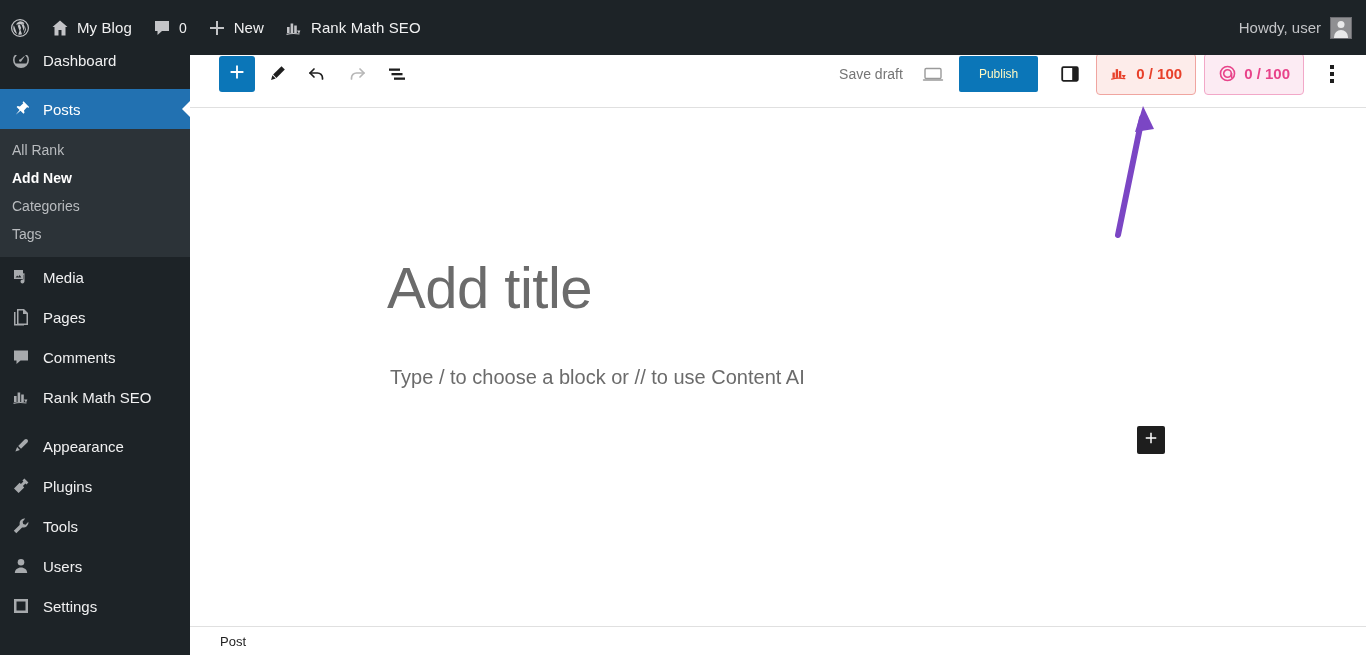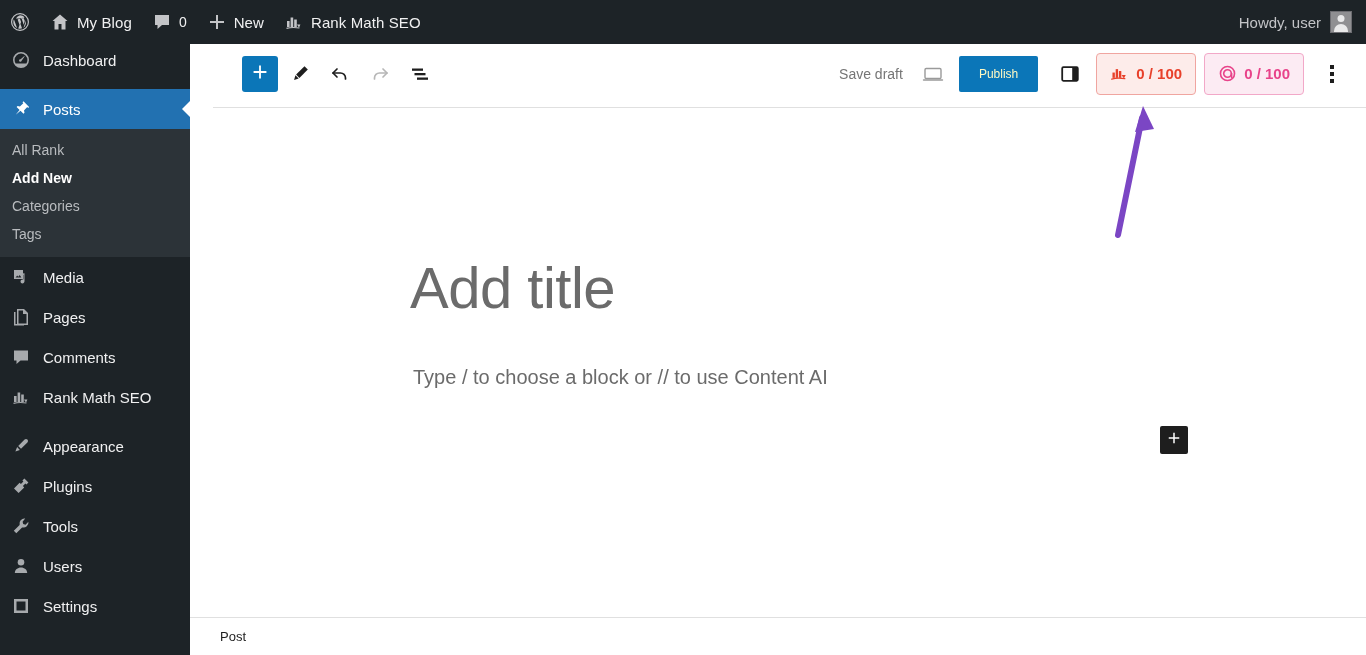--- a/index.html
+++ b/index.html
@@ -6,21 +6,21 @@
   html, body {
     width: 1366px; height: 655px;
     overflow: hidden;
     font-family: "Liberation Sans", sans-serif;
     background: #fff;
   }
 
   
   #adminbar {
     position: absolute; top: 0; left: 0;
-    width: 1366px; height: 44px;
+    width: 1366px; height: 55px;
     background: #1d2327;
     display: flex; align-items: center;
     color: #f0f0f1;
     font-size: 15px;
     z-index: 60;
   }
   .ab-item {
     display: flex; align-items: center; gap: 7px;
     height: 40px; padding: 0 10px;
     color: #f0f0f1; white-space: nowrap;
@@ -83,21 +83,20 @@
     display: block; padding: 6px 0 6px 12px;
     font-size: 14px; color: #b9bcbf; text-decoration: none;
   }
   .submenu a.cur { color: #fff; font-weight: bold; }
 
   
   #editor {
     position: absolute; top: 40px; left: 190px;
     width: 1176px; height: 615px;
     background: #fff;
-    padding-left: 23px;
   }
   #edit-topbar {
     position: relative;
     height: 68px; width: 100%;
     background: #fff;
     border-bottom: 1px solid #e0e0e0;
     display: flex; align-items: center;
   }
   .tb-left { display: flex; align-items: center; gap: 4px; padding-left: 29px; }
   .tb-right { display: flex; align-items: center; gap: 0px; margin-left: auto; padding-right: 16px; }
@@ -163,21 +162,21 @@
   
   #annot {
     position: absolute; top: 40px; left: 190px;
     width: 1176px; height: 615px;
     pointer-events: none; z-index: 70;
   }
 
   
   #edit-footer {
     position: absolute; bottom: 0; left: 190px;
-    width: 1176px; height: 38px;
+    width: 1176px; height: 29px;
     border-top: 1px solid #e0e0e0;
     background: #fff;
     display: flex; align-items: center;
   }
   .crumb { font-size: 13px; color: #1e1e1e; padding-left: 30px; }
 </style>
 </head>
 <body>
 
 <div id="adminbar">

